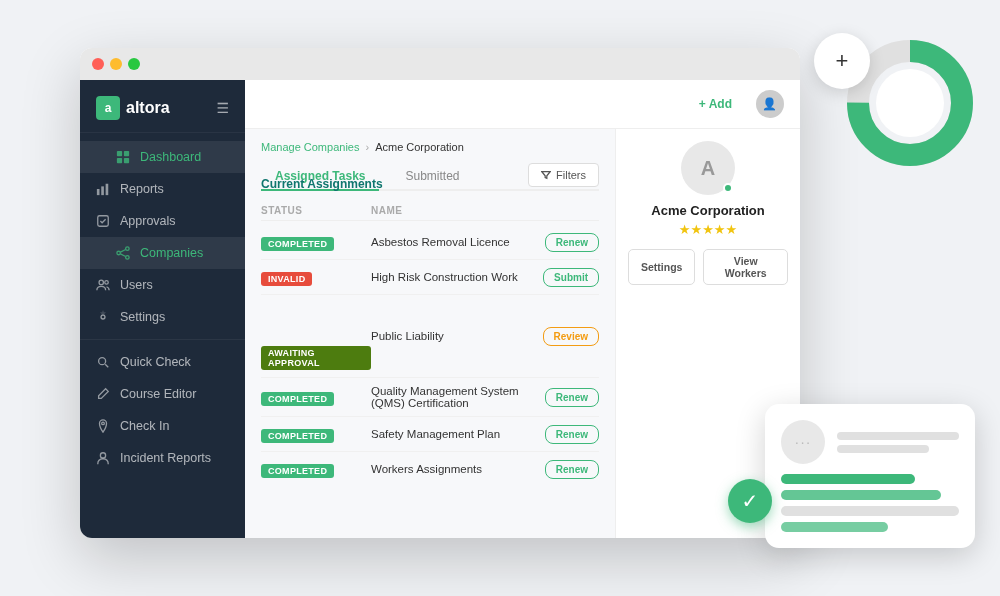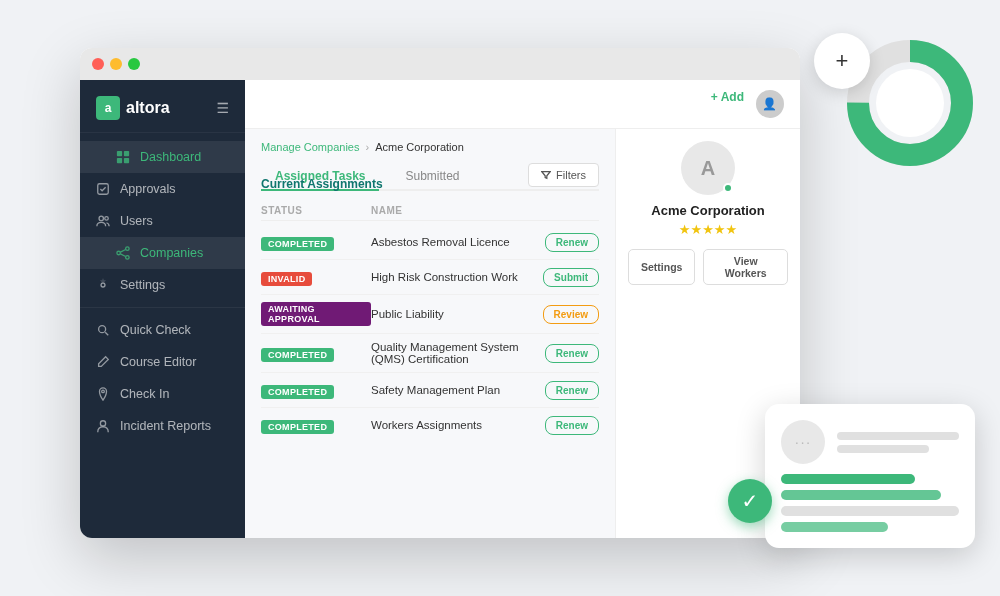--- a/index.html
+++ b/index.html
@@ -123,21 +123,21 @@
 
     .main-header {
       background: #fff;
       padding: 10px 16px;
       display: flex;
       align-items: center;
       justify-content: flex-end;
       border-bottom: 1px solid #eee;
       flex-shrink: 0;
     }
-    .header-actions { display: flex; align-items: flex-start; gap: 12px; }
+    .header-actions { display: flex; align-items: center; gap: 24px; }
     .add-btn {
       color: #3db87a;
       font-size: 12px;
       display: flex; align-items: center; gap: 4px;
       cursor: pointer;
       font-weight: 600;
     }
     .avatar-btn {
       width: 28px; height: 28px; border-radius: 50%;
       background: #ccc;
@@ -220,21 +220,21 @@
       display: inline-block;
       padding: 2px 7px;
       border-radius: 3px;
       font-size: 9px;
       font-weight: 700;
       text-transform: uppercase;
       letter-spacing: 0.3px;
     }
     .badge-completed { background: #3db87a; color: #fff; }
     .badge-invalid { background: #e74c3c; color: #fff; }
-    .badge-awaiting { background: #701a75; color: #fff; }
+    .badge-awaiting { background: #4d7c0f; color: #fff; margin-top: 44px; }
 
     .row-name { font-size: 11.5px; color: #333; }
     .row-action {
       text-align: right;
     }
     .action-btn {
       padding: 3px 10px;
       border-radius: 8px;
       font-size: 10px;
       font-weight: 600;
@@ -383,44 +383,52 @@
           <div class="nav-item active">
             <svg class="nav-icon" viewBox="0 0 16 16" fill="currentColor">
                 <rect x="1" y="1" width="6" height="6" rx="1"></rect>
                 <rect x="9" y="1" width="6" height="6" rx="1"></rect>
                 <rect x="1" y="9" width="6" height="6" rx="1"></rect>
                 <rect x="9" y="9" width="6" height="6" rx="1"></rect>
               </svg>
             <span>Dashboard</span>
           </div>
           <div class="nav-item">
+            <svg class="nav-icon" viewBox="0 0 16 16" fill="currentColor">
+                <rect x="1" y="8" width="3" height="7"></rect>
+                <rect x="6" y="5" width="3" height="10"></rect>
+                <rect x="11" y="2" width="3" height="13"></rect>
+              </svg>
+            <span>Reports</span>
+          </div>
+          <div class="nav-item">
             <svg class="nav-icon" viewBox="0 0 16 16" fill="none" stroke="currentColor" stroke-width="1.5">
                 <rect x="2" y="2" width="12" height="12" rx="2"></rect>
                 <polyline points="5,8 7,10 11,6"></polyline>
               </svg>
             <span>Approvals</span>
-          </div>
-          <div class="nav-item">
-            <svg class="nav-icon" viewBox="0 0 16 16" fill="none" stroke="currentColor" stroke-width="1.5">
-                <circle cx="6" cy="5" r="2.5"></circle>
-                <path d="M1 14c0-3 2-4.5 5-4.5s5 1.5 5 4.5"></path>
-                <circle cx="12" cy="5" r="2"></circle>
-                <path d="M15 14c0-2.5-1.5-3.5-3-4"></path>
-              </svg>
-            <span>Users</span>
           </div>
           <div class="nav-item active" style="color:#3db87a;">
             <svg class="nav-icon" viewBox="0 0 16 16" fill="none" stroke="currentColor" stroke-width="1.5">
                 <circle cx="13" cy="3" r="2"></circle>
                 <circle cx="3" cy="8" r="2"></circle>
                 <circle cx="13" cy="13" r="2"></circle>
                 <line x1="5" y1="7" x2="11" y2="4"></line>
                 <line x1="5" y1="9" x2="11" y2="12"></line>
               </svg>
             <span>Companies</span>
+          </div>
+          <div class="nav-item">
+            <svg class="nav-icon" viewBox="0 0 16 16" fill="none" stroke="currentColor" stroke-width="1.5">
+                <circle cx="6" cy="5" r="2.5"></circle>
+                <path d="M1 14c0-3 2-4.5 5-4.5s5 1.5 5 4.5"></path>
+                <circle cx="12" cy="5" r="2"></circle>
+                <path d="M15 14c0-2.5-1.5-3.5-3-4"></path>
+              </svg>
+            <span>Users</span>
           </div>
           <div class="nav-item">
             <svg class="nav-icon" viewBox="0 0 16 16" fill="currentColor">
                 <path d="M8 5a3 3 0 100 6A3 3 0 008 5zm0 1.5a1.5 1.5 0 110 3 1.5 1.5 0 010-3z"></path>
                 <path d="M8 0l1 2.5h2.5l-2 2 1 2.5L8 5.5l-2.5 1.5 1-2.5-2-2H7L8 0z" opacity="0.3"></path>
               </svg>
             <span>Settings</span>
           </div>
 
           <div class="sidebar-divider"></div>

